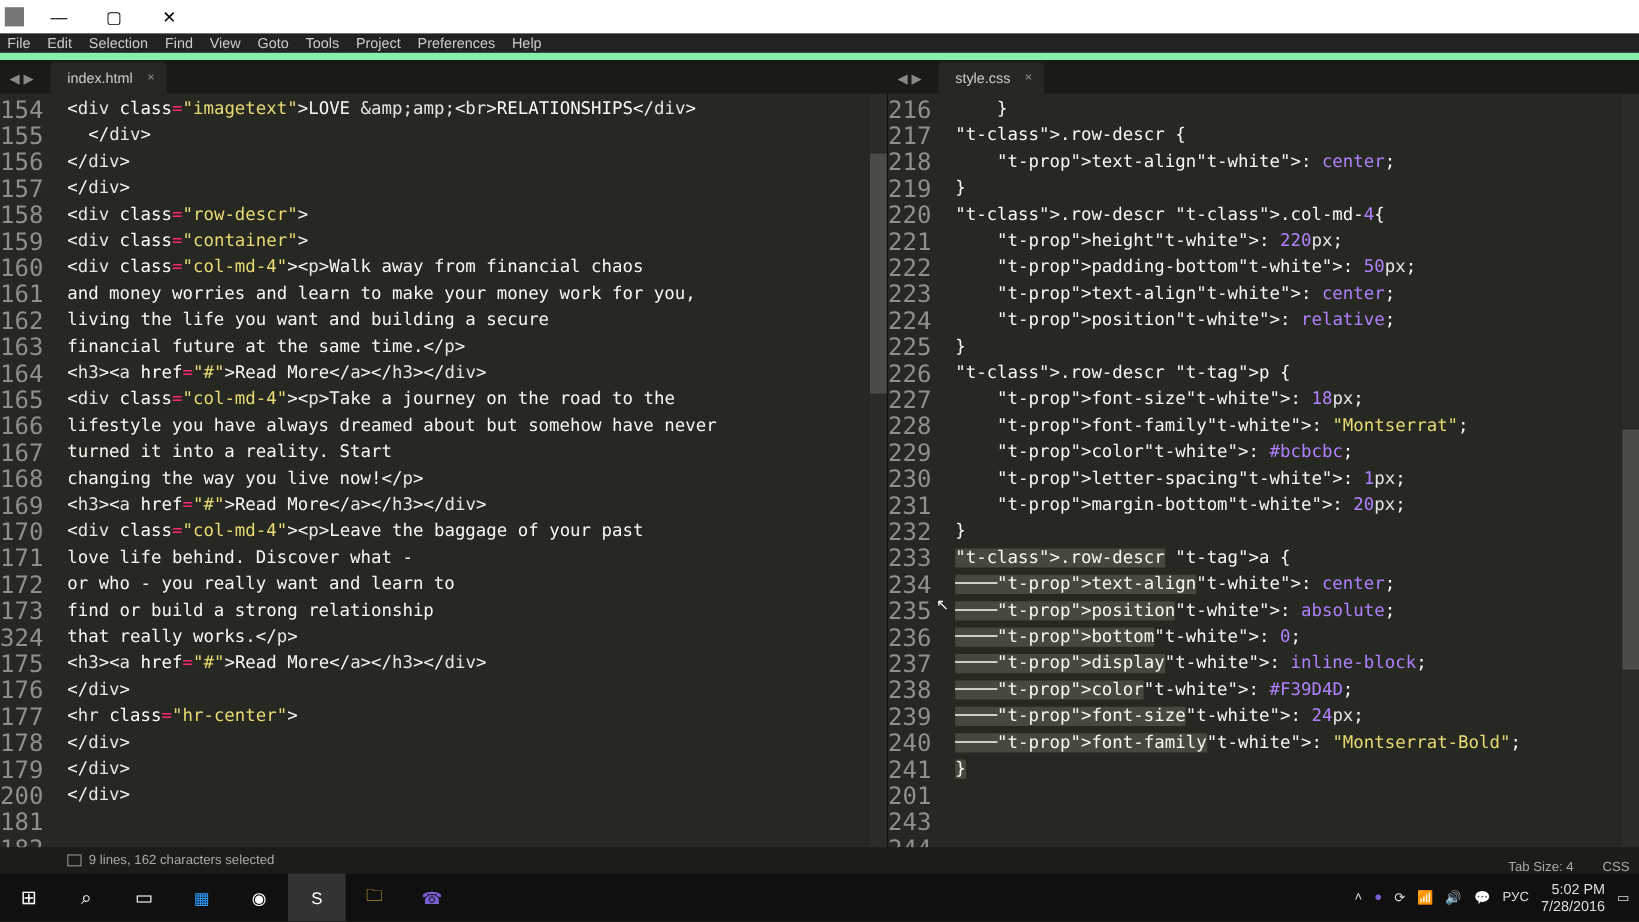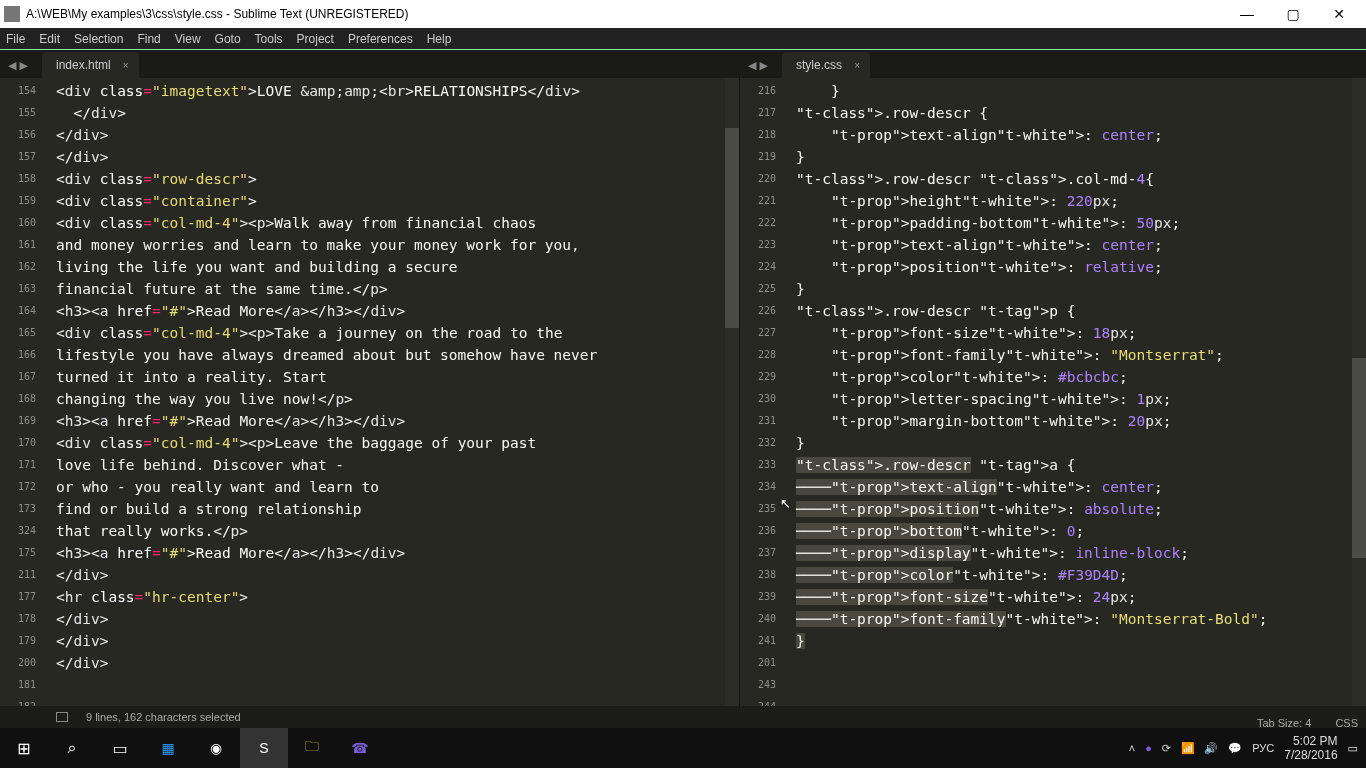--- a/index.html
+++ b/index.html
@@ -2,59 +2,58 @@
 <html><head>
 <meta charset="utf-8">
 <style>
 * { margin: 0; padding: 0; box-sizing: border-box; }
 body { font-family: "Segoe UI", sans-serif; background: #272822; width: 1366px; height: 768px; overflow: hidden; position: relative; }
 .title-bar { background: #fff; color: #000; height: 28px; display: flex; align-items: center; padding: 0 4px; font-size: 12px; }
 .title-bar .icon { width: 16px; height: 16px; background: #777; margin-right: 6px; }
 .title-bar .title { flex: 1; }
 .win-controls { display: flex; gap: 0; }
 .win-btn { width: 46px; height: 28px; display: flex; align-items: center; justify-content: center; font-size: 14px; }
-.menu-bar { background: #222; color: #ccc; height: 22px; display: flex; align-items: center; padding: 0 6px; font-size: 12px; gap: 14px; border-bottom: 1px solid #86efac; }
+.menu-bar { background: #222; color: #ccc; height: 22px; display: flex; align-items: center; padding: 0 6px; font-size: 12px; gap: 14px; border-bottom: 6px solid #86efac; }
 .menu-item { cursor: default; }
 .tab-row { background: #1a1b17; height: 28px; display: flex; align-items: flex-end; position: relative; }
 .arrows { color: #888; font-size: 11px; padding: 0 8px 6px; }
 .tab { background: #272822; color: #ccc; font-size: 12px; padding: 6px 28px 6px 14px; border-radius: 4px 4px 0 0; margin-left: 6px; position: relative; }
 .tab .dot { position: absolute; right: 10px; top: 50%; transform: translateY(-50%); font-size: 10px; color: #999; }
 .editors { display: flex; height: 650px; }
 .pane { position: relative; overflow: hidden; }
 .pane.left { width: 740px; border-right: 1px solid #111; }
 .pane.right { flex: 1; }
-.gutter { position: absolute; left: 0; top: 0; width: 44px; color: #90908a; font-family: Consolas, monospace; font-size: 10px; line-height: 22px; text-align: right; padding-right: 8px; padding-top: 2px; }
+.gutter { position: absolute; left: 0; top: 0; width: 44px; color: #90908a; font-family: Consolas, monospace; font-size: 20px; line-height: 22px; text-align: right; padding-right: 8px; padding-top: 2px; }
 .code { position: absolute; left: 56px; top: 2px; right: 16px; font-family: Consolas, monospace; font-size: 14.5px; line-height: 22px; color: #f8f8f2; white-space: pre; }
 .selbg { background: #49483e; border-radius:1px; }
 .minimap { position: absolute; right: 0; top: 0; width: 14px; height: 100%; background: #2b2c26; }
 .minimap .thumb { position: absolute; right: 0; width: 14px; background: #4b4c46; }
 .t-tag { color: #e5e5e5; }
 .t-attr { color: #ffffff; }
 .t-str { color: #e6db74; }
 .t-op { color: #f92672; }
 .t-val { color: #ae81ff; }
 .t-white { color: #f8f8f2; }
 .t-txt { color: #f8f8f2; }
 .status-bar { position: absolute; bottom: 40px; left: 0; right: 0; height: 22px; background: #1c1d18; color: #aaa; font-size: 11px; display: flex; align-items: center; padding: 0 8px; }
-.status-left { display: flex; align-items: center; gap: 18px; padding-left: 48px; }
+.status-left { display: flex; align-items: center; gap: 6px; padding-left: 48px; }
 .status-icon { width: 12px; height: 10px; border: 1px solid #888; display: inline-block; }
 .status-right { margin-left: auto; display: flex; gap: 24px; margin-top: 12px; }
 .taskbar { position: absolute; bottom: 0; left: 0; right: 0; height: 40px; background: #101010; display: flex; align-items: center; color: #fff; }
 .tb-item { width: 48px; height: 40px; display: flex; align-items: center; justify-content: center; font-size: 16px; }
 .tb-item.app { font-size: 14px; }
 .tray { margin-left: auto; display: flex; align-items: center; gap: 10px; padding-right: 8px; font-size: 11px; color: #ddd; }
 .clock { text-align: right; line-height: 1.2; font-size: 12px; }
 .cursor-ptr { position: absolute; font-size: 13px; color: #fff; }
 </style>
 </head>
 <body>
 
 <div class="title-bar">
   <span class="icon"></span>
-  <span class="title">A:\WEB\My examples\3\css\style.css - Sublime Text (UNREGISTERED)</span>
   <div class="win-controls">
     <div class="win-btn">—</div>
     <div class="win-btn">▢</div>
     <div class="win-btn">✕</div>
   </div>
 </div>
 
 <div class="menu-bar">
   <span class="menu-item">File</span>
   <span class="menu-item">Edit</span>
@@ -110,21 +109,21 @@
         <div>166</div>
         <div>167</div>
         <div>168</div>
         <div>169</div>
         <div>170</div>
         <div>171</div>
         <div>172</div>
         <div>173</div>
         <div>324</div>
         <div>175</div>
-        <div>211</div>
+        <div>176</div>
         <div>177</div>
         <div>178</div>
         <div>179</div>
         <div>200</div>
         <div>181</div>
         <div>182</div>
         <div></div>
       </div>
     <div class="code" id="code-left"><div><span class="t-white">&lt;</span><span class="t-tag">div</span> <span class="t-attr">class</span><span class="t-op">=</span><span class="t-str">"imagetext"</span><span class="t-white">&gt;</span><span class="t-txt">LOVE <span class="t-tag">&amp;amp;amp;</span></span><span class="t-white">&lt;</span><span class="t-tag">br</span><span class="t-white">&gt;</span><span class="t-txt">RELATIONSHIPS</span><span class="t-white">&lt;</span><span class="t-white">/</span><span class="t-tag">div</span><span class="t-white">&gt;</span></div><div><span class="t-txt">  </span><span class="t-white">&lt;</span><span class="t-white">/</span><span class="t-tag">div</span><span class="t-white">&gt;</span></div><div><span class="t-white">&lt;</span><span class="t-white">/</span><span class="t-tag">div</span><span class="t-white">&gt;</span></div><div><span class="t-white">&lt;</span><span class="t-white">/</span><span class="t-tag">div</span><span class="t-white">&gt;</span></div><div><span class="t-white">&lt;</span><span class="t-tag">div</span> <span class="t-attr">class</span><span class="t-op">=</span><span class="t-str">"row-descr"</span><span class="t-white">&gt;</span></div><div><span class="t-white">&lt;</span><span class="t-tag">div</span> <span class="t-attr">class</span><span class="t-op">=</span><span class="t-str">"container"</span><span class="t-white">&gt;</span></div><div><span class="t-white">&lt;</span><span class="t-tag">div</span> <span class="t-attr">class</span><span class="t-op">=</span><span class="t-str">"col-md-4"</span><span class="t-white">&gt;</span><span class="t-white">&lt;</span><span class="t-tag">p</span><span class="t-white">&gt;</span><span class="t-txt">Walk away from financial chaos</span></div><div><span class="t-txt">and money worries and learn to make your money work for you,</span></div><div><span class="t-txt">living the life you want and building a secure</span></div><div><span class="t-txt">financial future at the same time.</span><span class="t-white">&lt;</span><span class="t-white">/</span><span class="t-tag">p</span><span class="t-white">&gt;</span></div><div><span class="t-white">&lt;</span><span class="t-tag">h3</span><span class="t-white">&gt;</span><span class="t-white">&lt;</span><span class="t-tag">a</span> <span class="t-attr">href</span><span class="t-op">=</span><span class="t-str">"#"</span><span class="t-white">&gt;</span><span class="t-txt">Read More</span><span class="t-white">&lt;</span><span class="t-white">/</span><span class="t-tag">a</span><span class="t-white">&gt;</span><span class="t-white">&lt;</span><span class="t-white">/</span><span class="t-tag">h3</span><span class="t-white">&gt;</span><span class="t-white">&lt;</span><span class="t-white">/</span><span class="t-tag">div</span><span class="t-white">&gt;</span></div><div><span class="t-white">&lt;</span><span class="t-tag">div</span> <span class="t-attr">class</span><span class="t-op">=</span><span class="t-str">"col-md-4"</span><span class="t-white">&gt;</span><span class="t-white">&lt;</span><span class="t-tag">p</span><span class="t-white">&gt;</span><span class="t-txt">Take a journey on the road to the</span></div><div><span class="t-txt">lifestyle you have always dreamed about but somehow have never</span></div><div><span class="t-txt">turned it into a reality. Start</span></div><div><span class="t-txt">changing the way you live now!</span><span class="t-white">&lt;</span><span class="t-white">/</span><span class="t-tag">p</span><span class="t-white">&gt;</span></div><div><span class="t-white">&lt;</span><span class="t-tag">h3</span><span class="t-white">&gt;</span><span class="t-white">&lt;</span><span class="t-tag">a</span> <span class="t-attr">href</span><span class="t-op">=</span><span class="t-str">"#"</span><span class="t-white">&gt;</span><span class="t-txt">Read More</span><span class="t-white">&lt;</span><span class="t-white">/</span><span class="t-tag">a</span><span class="t-white">&gt;</span><span class="t-white">&lt;</span><span class="t-white">/</span><span class="t-tag">h3</span><span class="t-white">&gt;</span><span class="t-white">&lt;</span><span class="t-white">/</span><span class="t-tag">div</span><span class="t-white">&gt;</span></div><div><span class="t-white">&lt;</span><span class="t-tag">div</span> <span class="t-attr">class</span><span class="t-op">=</span><span class="t-str">"col-md-4"</span><span class="t-white">&gt;</span><span class="t-white">&lt;</span><span class="t-tag">p</span><span class="t-white">&gt;</span><span class="t-txt">Leave the baggage of your past</span></div><div><span class="t-txt">love life behind. Discover what -</span></div><div><span class="t-txt">or who - you really want and learn to</span></div><div><span class="t-txt">find or build a strong relationship</span></div><div><span class="t-txt">that really works.</span><span class="t-white">&lt;</span><span class="t-white">/</span><span class="t-tag">p</span><span class="t-white">&gt;</span></div><div><span class="t-white">&lt;</span><span class="t-tag">h3</span><span class="t-white">&gt;</span><span class="t-white">&lt;</span><span class="t-tag">a</span> <span class="t-attr">href</span><span class="t-op">=</span><span class="t-str">"#"</span><span class="t-white">&gt;</span><span class="t-txt">Read More</span><span class="t-white">&lt;</span><span class="t-white">/</span><span class="t-tag">a</span><span class="t-white">&gt;</span><span class="t-white">&lt;</span><span class="t-white">/</span><span class="t-tag">h3</span><span class="t-white">&gt;</span><span class="t-white">&lt;</span><span class="t-white">/</span><span class="t-tag">div</span><span class="t-white">&gt;</span></div><div></div><div><span class="t-white">&lt;</span><span class="t-white">/</span><span class="t-tag">div</span><span class="t-white">&gt;</span></div><div><span class="t-white">&lt;</span><span class="t-tag">hr</span> <span class="t-attr">class</span><span class="t-op">=</span><span class="t-str">"hr-center"</span><span class="t-white">&gt;</span></div><div><span class="t-white">&lt;</span><span class="t-white">/</span><span class="t-tag">div</span><span class="t-white">&gt;</span></div><div><span class="t-white">&lt;</span><span class="t-white">/</span><span class="t-tag">div</span><span class="t-white">&gt;</span></div><div><span class="t-white">&lt;</span><span class="t-white">/</span><span class="t-tag">div</span><span class="t-white">&gt;</span></div><div></div></div>
     <div class="minimap">

